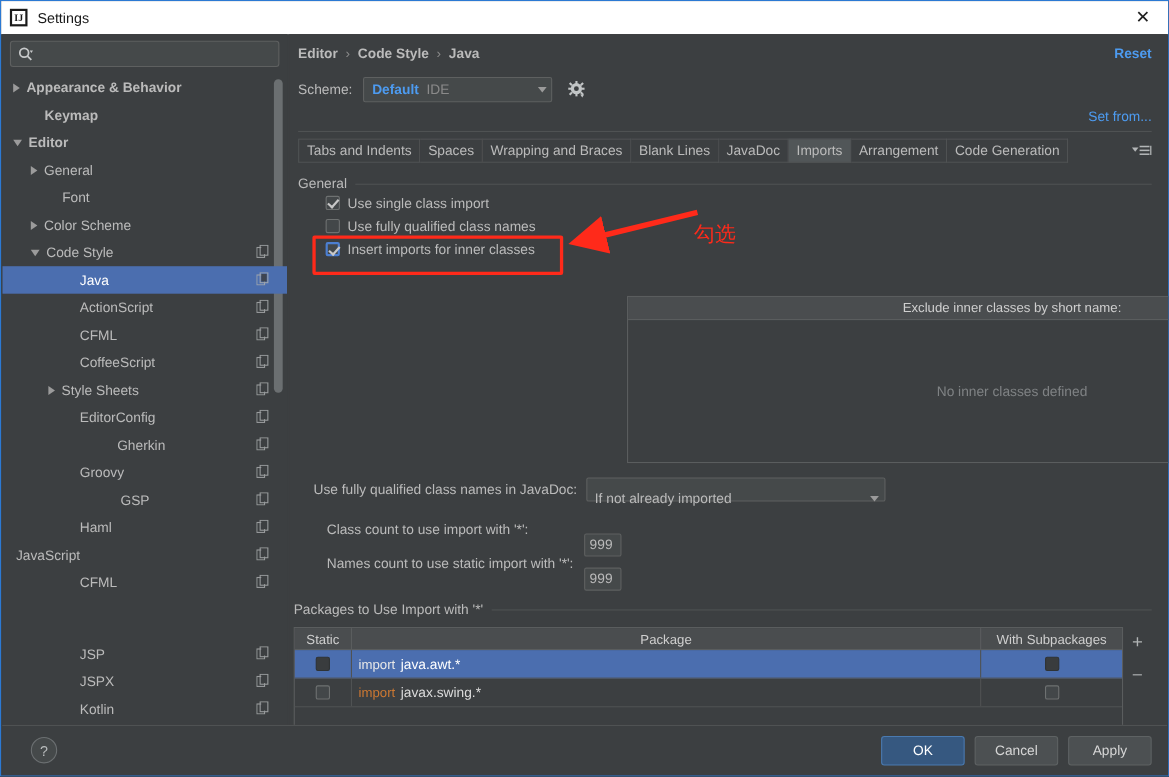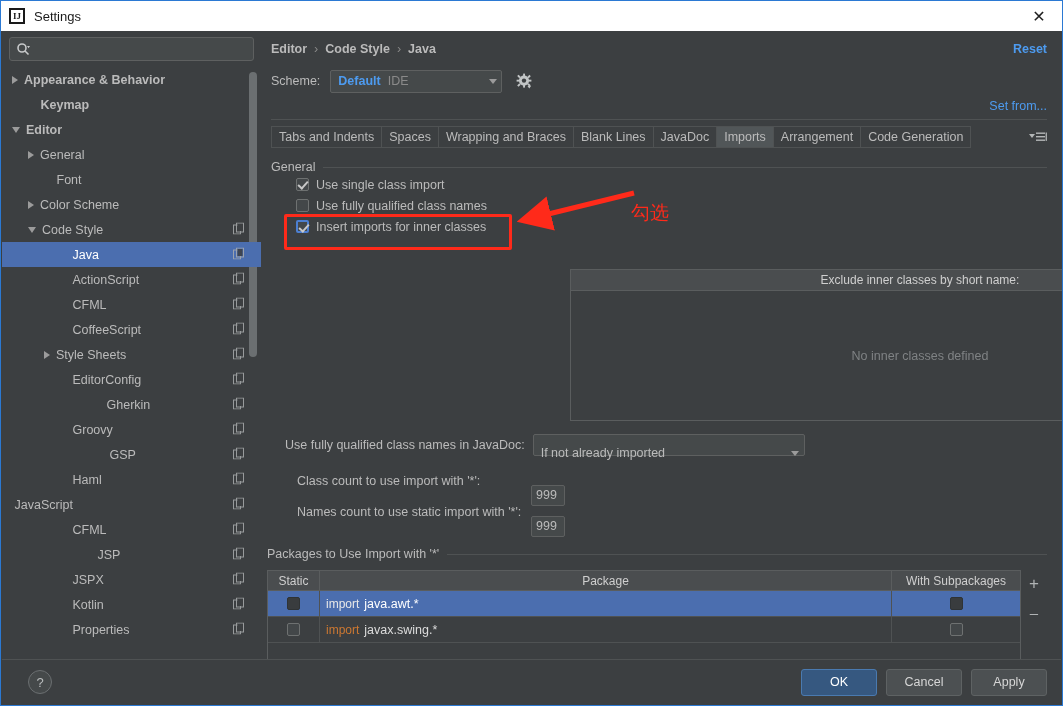--- a/index.html
+++ b/index.html
@@ -580,21 +580,21 @@
         </div>
         <div class="tree-row" style="padding-left: 58px;">
           <span class="tw none"></span>
           <span class="tree-label">CFML</span>
           <span class="copy-icon"><svg width="12" height="12" viewBox="0 0 12 12">
               <rect x="0.5" y="2.5" width="7" height="9" fill="none" stroke="#a9acad" stroke-width="1"></rect>
               <rect x="3.5" y="0.5" width="7" height="9" fill="none" stroke="#a9acad" stroke-width="1"></rect>
               <rect x="4.5" y="1.5" width="5" height="7" fill="#3c3f41"></rect>
             </svg></span>
         </div>
-        <div class="tree-row" style="padding-left: 83px;">
+        <div class="tree-row" style="padding-left: 58px; margin-top: 40px;">
           <span class="tw none"></span>
           <span class="tree-label">JSP</span>
           <span class="copy-icon"><svg width="12" height="12" viewBox="0 0 12 12">
               <rect x="0.5" y="2.5" width="7" height="9" fill="none" stroke="#a9acad" stroke-width="1"></rect>
               <rect x="3.5" y="0.5" width="7" height="9" fill="none" stroke="#a9acad" stroke-width="1"></rect>
               <rect x="4.5" y="1.5" width="5" height="7" fill="#3c3f41"></rect>
             </svg></span>
         </div>
         <div class="tree-row" style="padding-left: 58px;">
           <span class="tw none"></span>

